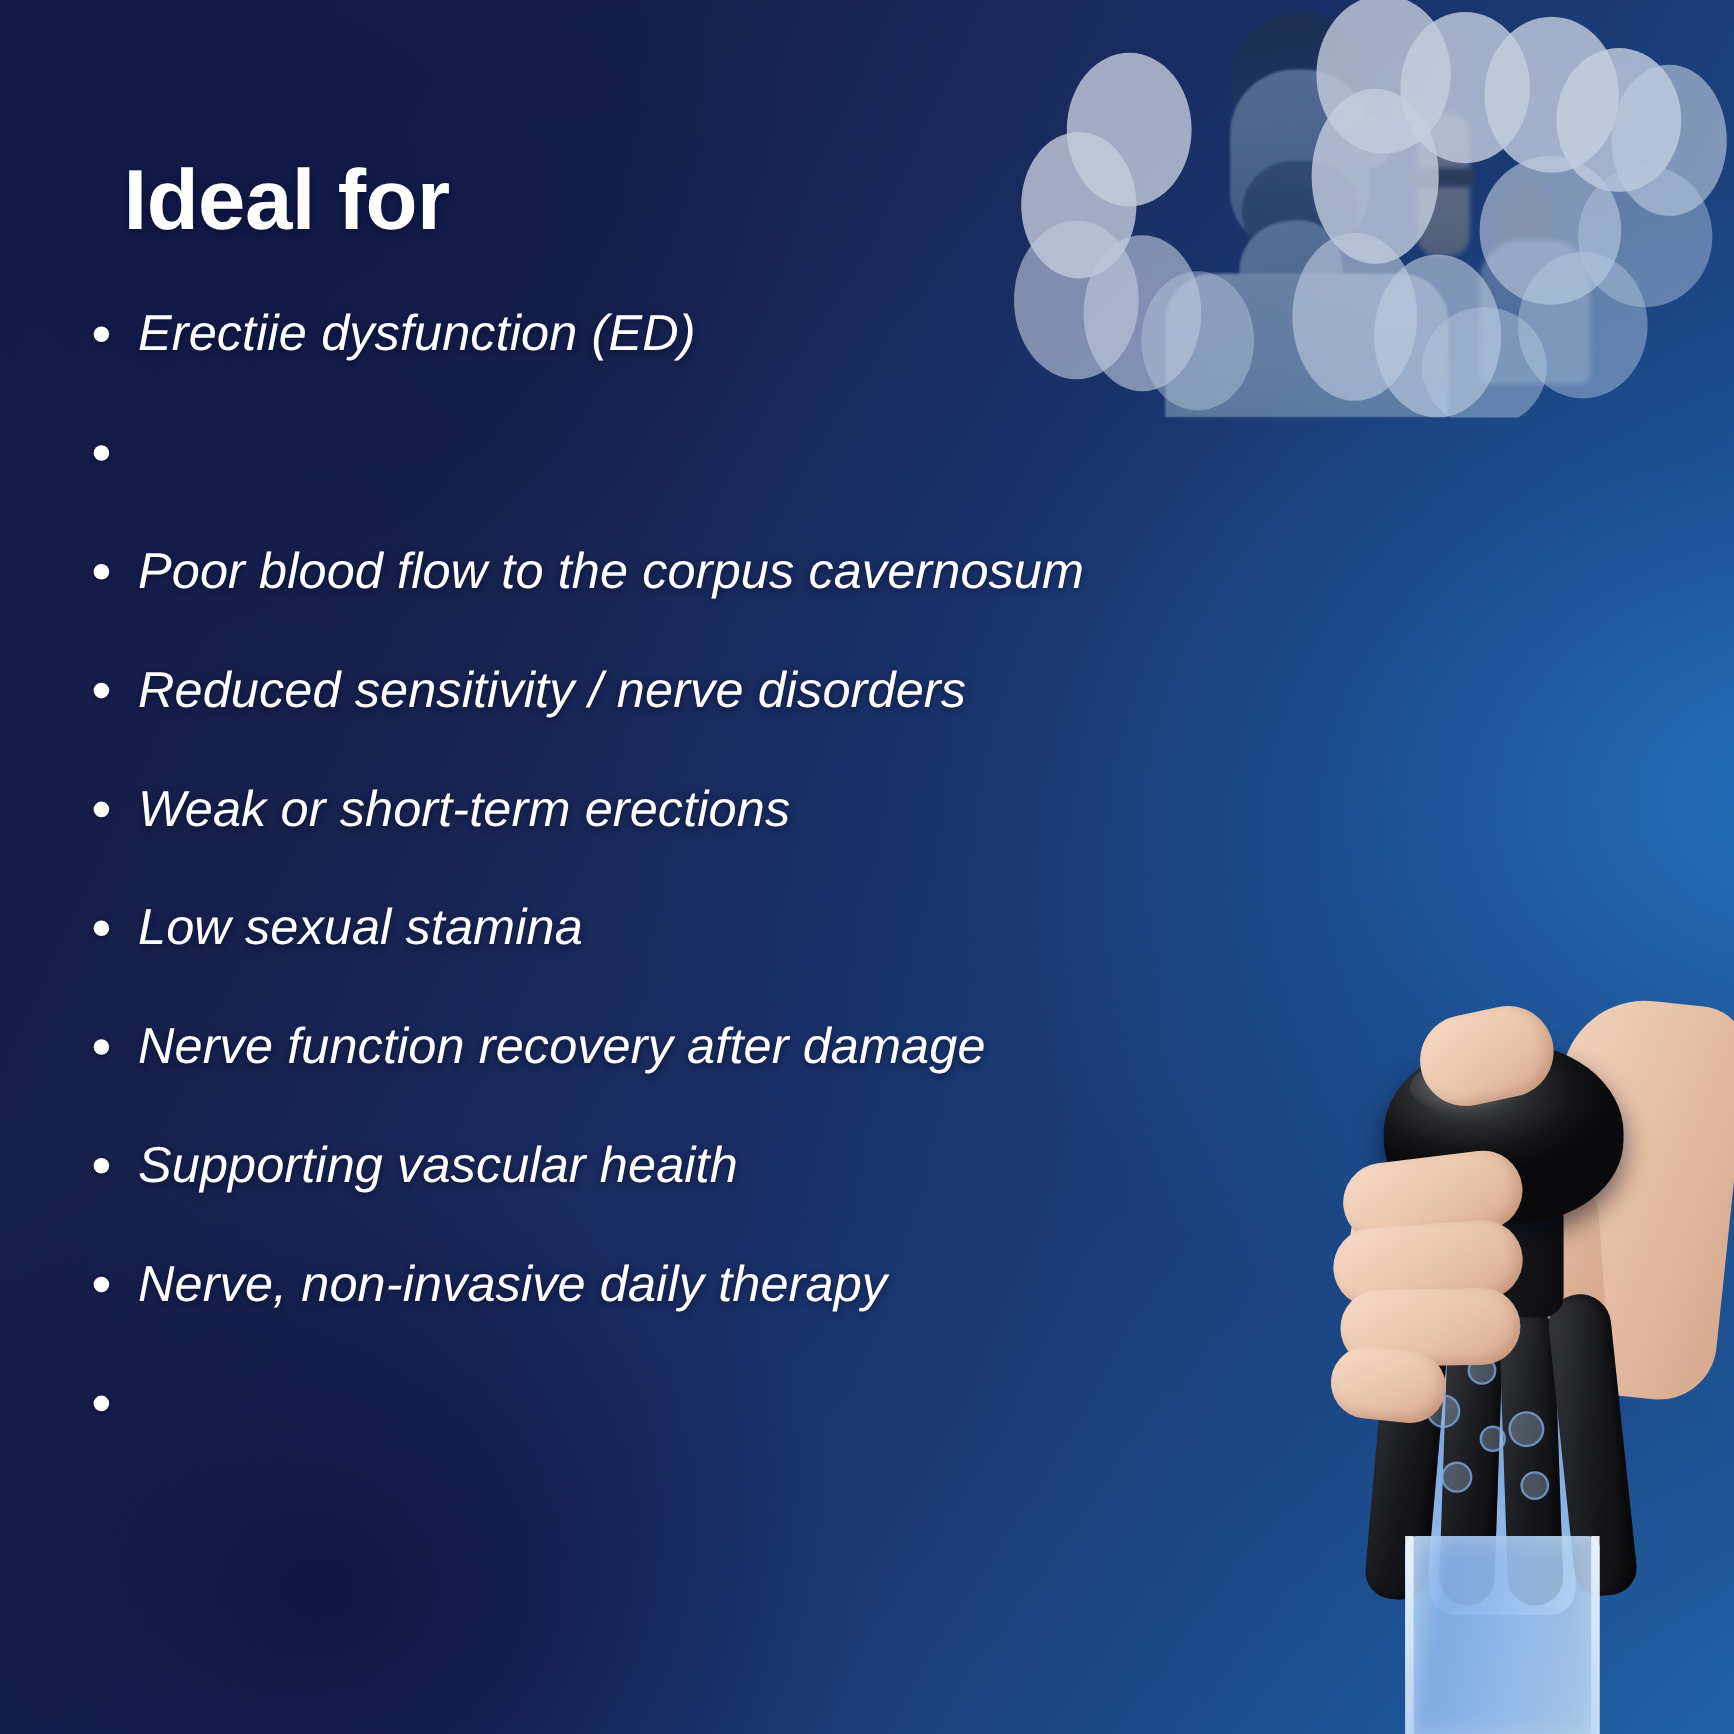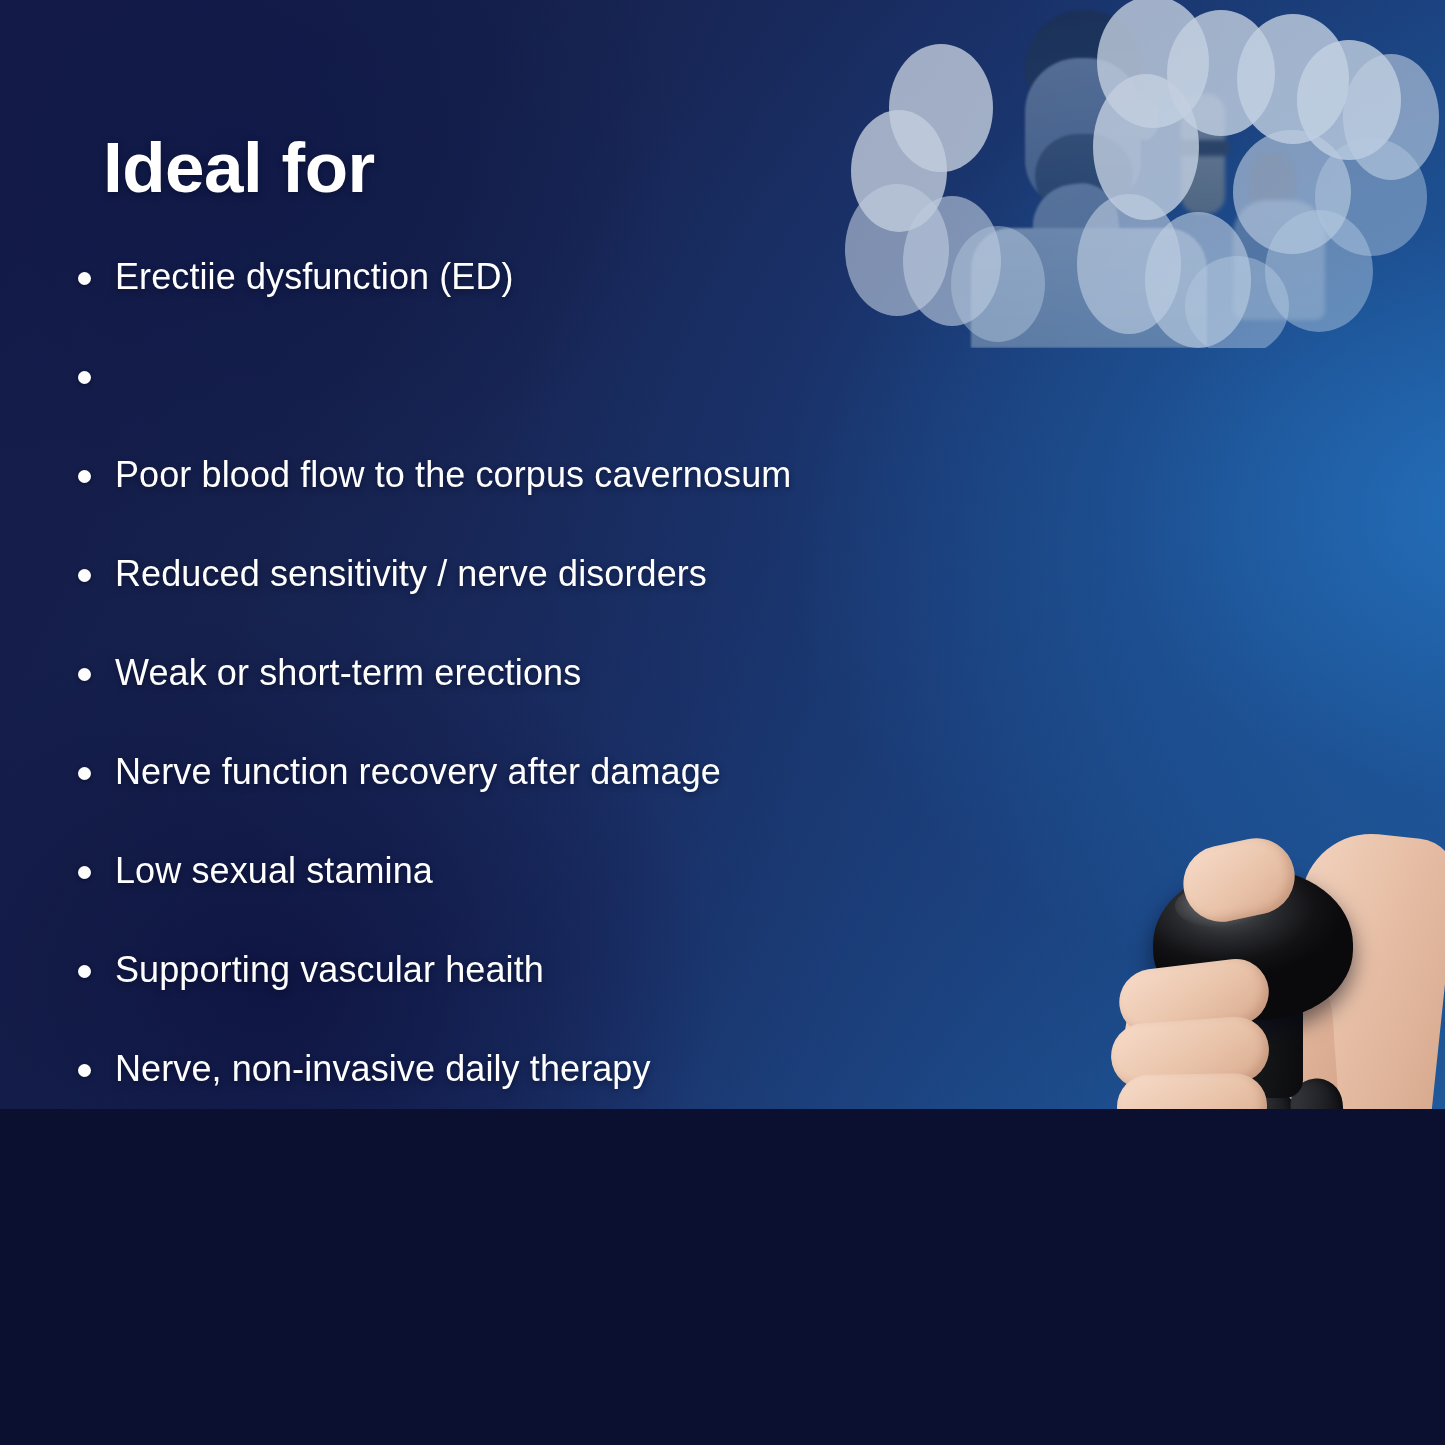--- a/index.html
+++ b/index.html
@@ -5,21 +5,21 @@
 <style>
   html, body {
     margin: 0;
     padding: 0;
     background: #0c1030;
   }
 
   #poster {
     position: relative;
     width: 1445px;
-    height: 1109px;
+    height: 1445px;
     overflow: hidden;
     font-family: "Liberation Sans", sans-serif;
     
     background:
       radial-gradient(ellipse 1250px 900px at 104% 46%,
           rgba(36,112,188,0.95) 0%,
           rgba(29,81,147,0.72) 32%,
           rgba(25,58,116,0.34) 58%,
           rgba(22,38,84,0.06) 80%,
           rgba(22,38,84,0) 100%),
@@ -78,27 +78,28 @@
     left: 8px;
     top: 50%;
     width: 13px;
     height: 13px;
     margin-top: -6px;
     border-radius: 50%;
     background: #ffffff;
     box-shadow: 0 1px 4px rgba(3,8,30,0.6);
   }
   .bullet-text {
-    font-size: 36px;
+    font-size: 42px;
     font-weight: 400;
     color: #ffffff;
     letter-spacing: 0.1px;
     line-height: 1.08;
     text-shadow: 0 2px 6px rgba(4,10,34,0.55);
     white-space: nowrap;
+    font-style: italic;
   }
 
   
   .bubble-zone {
     position: absolute;
     left: 845px;
     top: -12px;
     width: 600px;
     height: 360px;
     overflow: hidden;
@@ -376,25 +377,25 @@
     <li class="bullet-item">
       <span class="bullet-dot"></span>
       <span class="bullet-text">Reduced sensitivity / nerve disorders</span>
     </li>
     <li class="bullet-item">
       <span class="bullet-dot"></span>
       <span class="bullet-text">Weak or short-term erections</span>
     </li>
     <li class="bullet-item">
       <span class="bullet-dot"></span>
+      <span class="bullet-text">Low sexual stamina</span>
+    </li>
+    <li class="bullet-item">
+      <span class="bullet-dot"></span>
       <span class="bullet-text">Nerve function recovery after damage</span>
-    </li>
-    <li class="bullet-item">
-      <span class="bullet-dot"></span>
-      <span class="bullet-text">Low sexual stamina</span>
     </li>
     <li class="bullet-item">
       <span class="bullet-dot"></span>
       <span class="bullet-text">Supporting vascular heaith</span>
     </li>
     <li class="bullet-item">
       <span class="bullet-dot"></span>
       <span class="bullet-text">Nerve, non-invasive daily therapy</span>
     </li>
     <li class="bullet-item">

